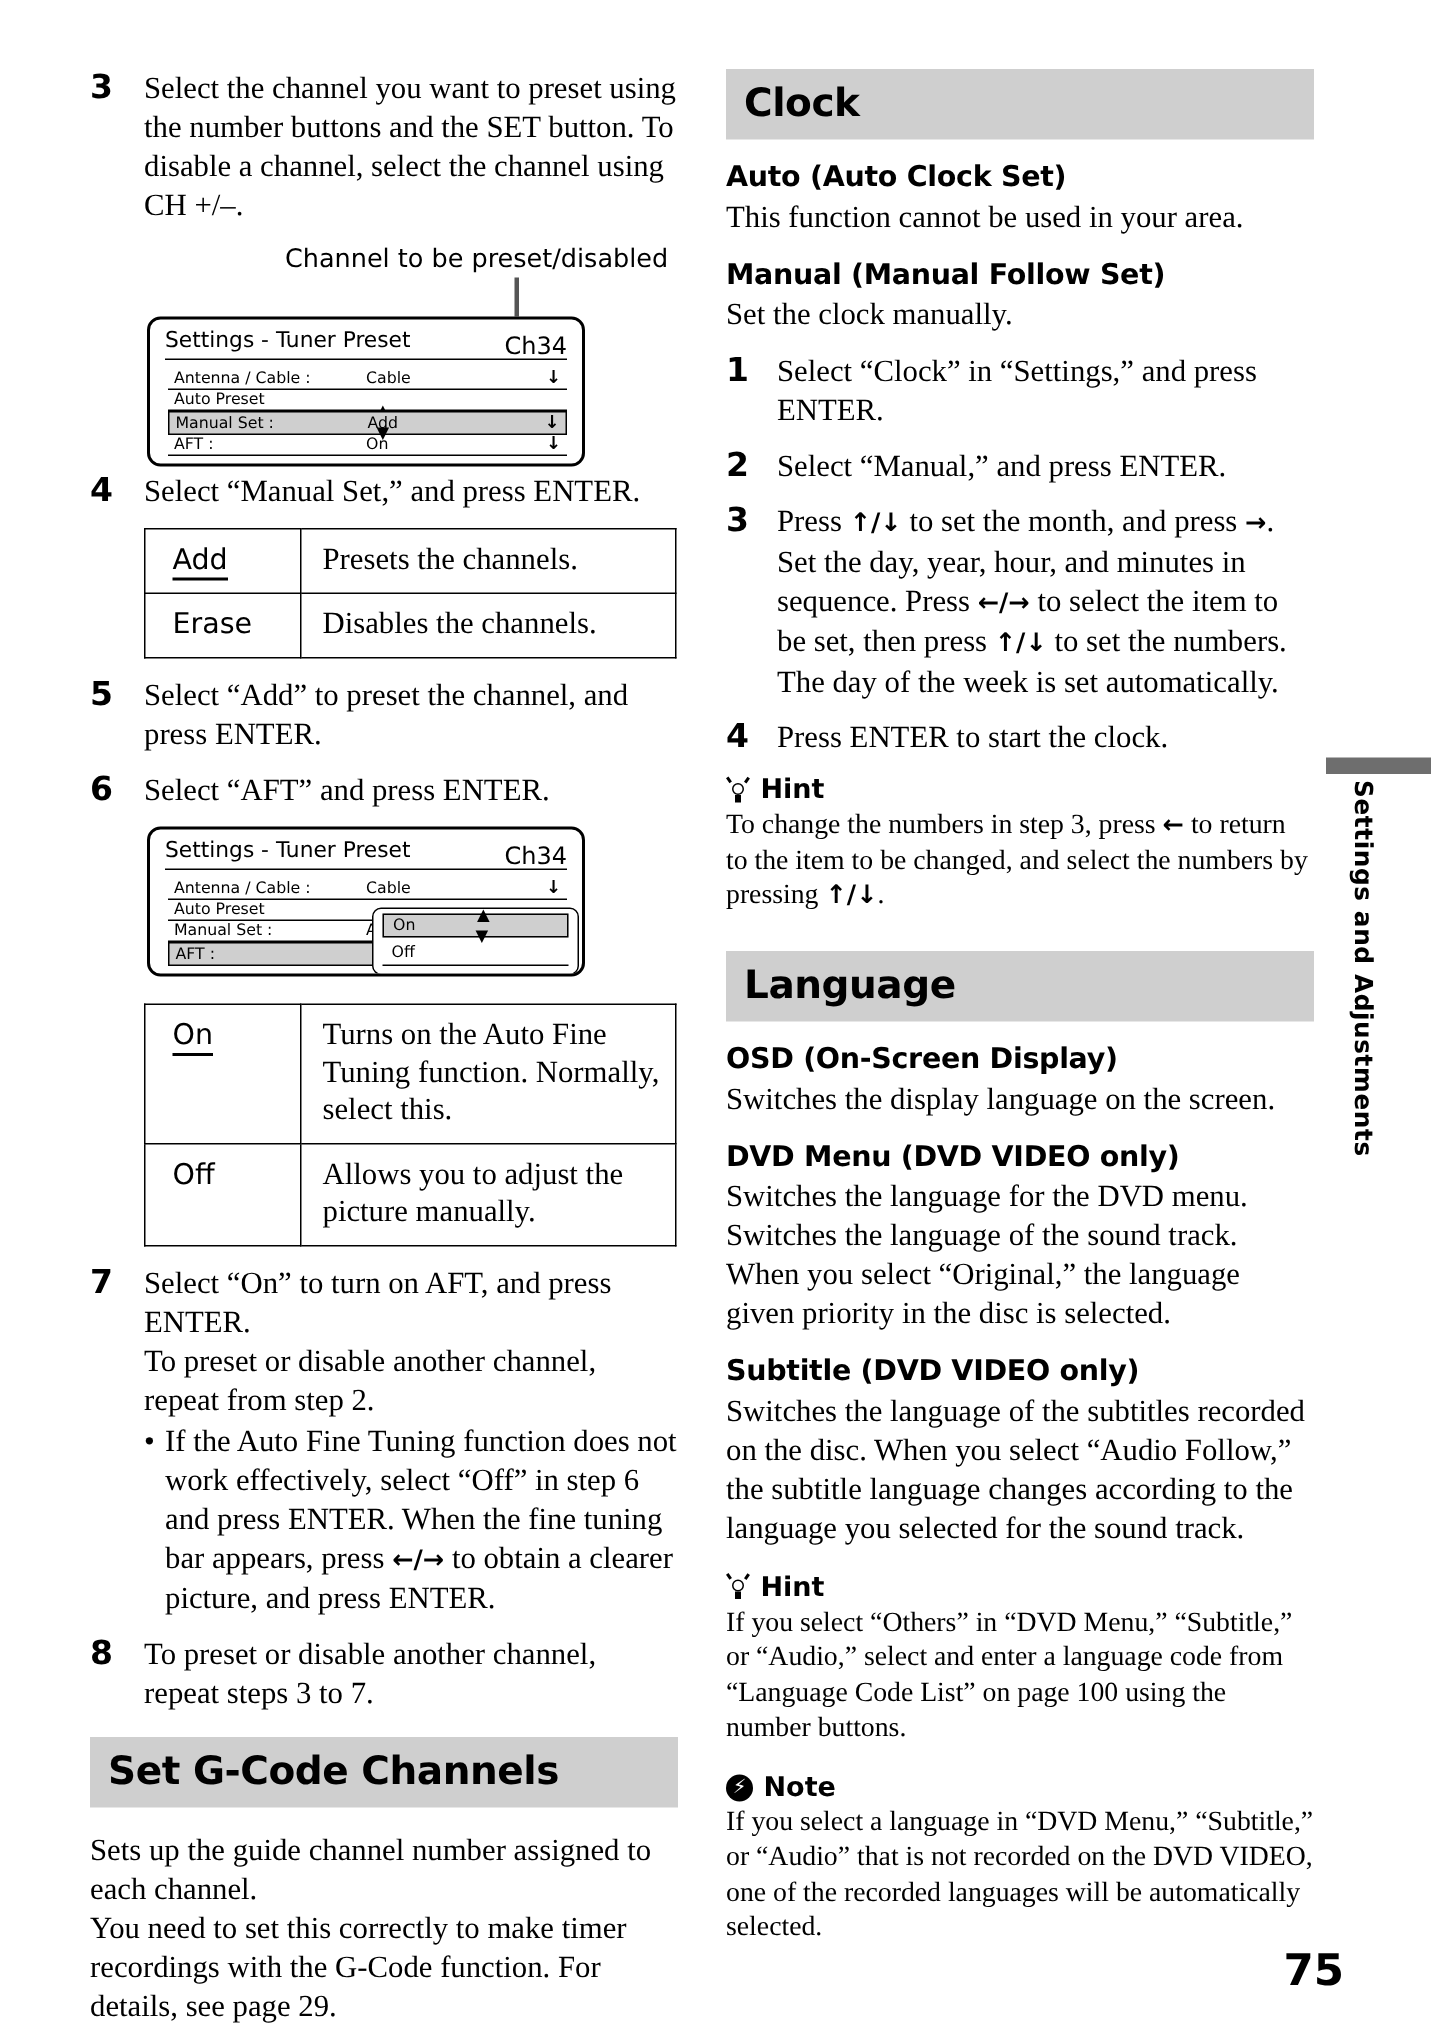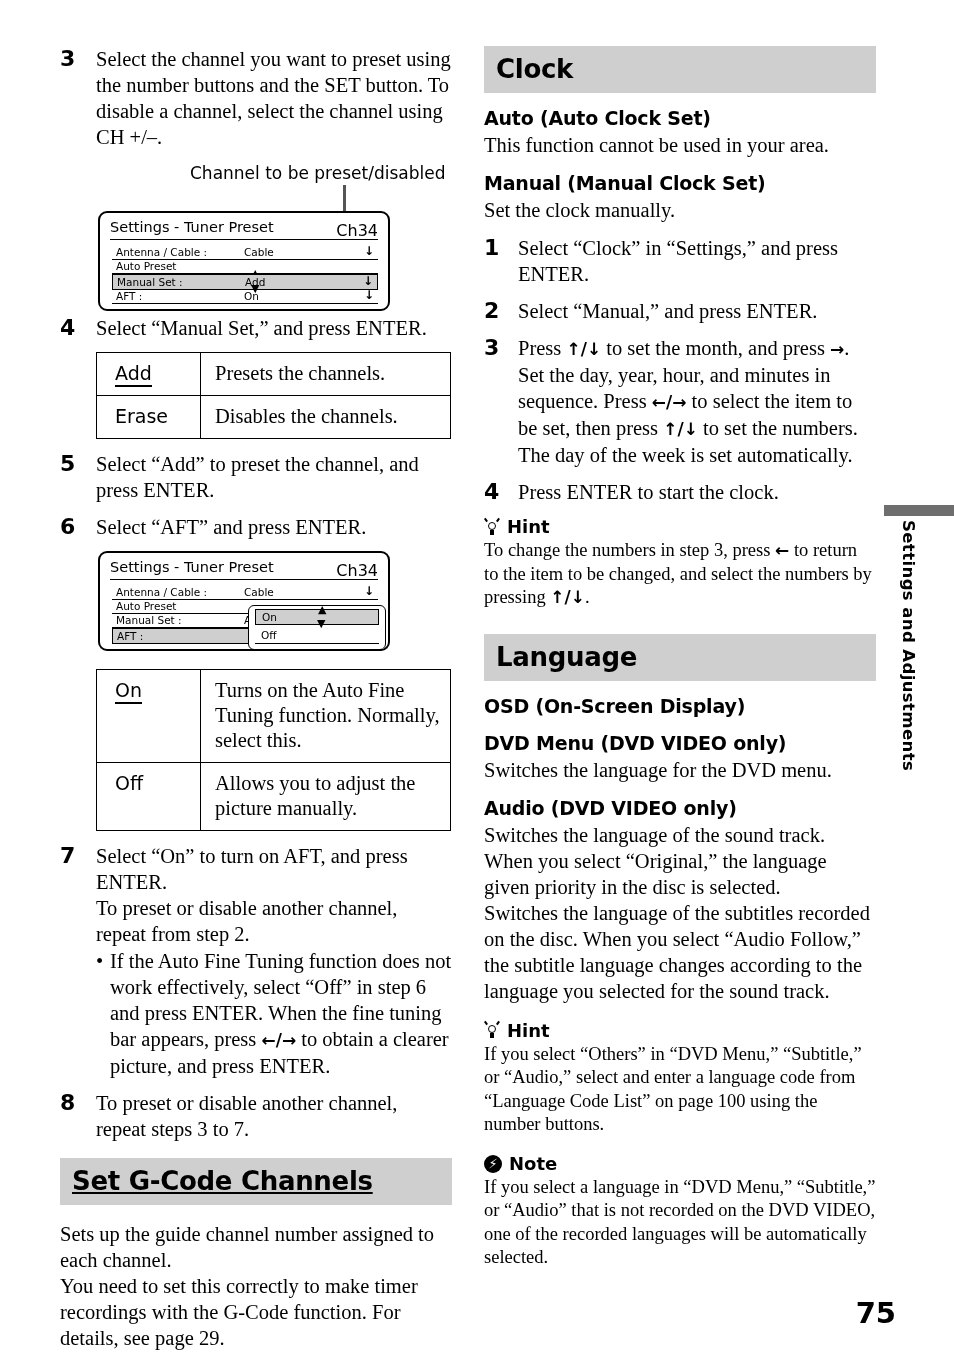--- a/index.html
+++ b/index.html
@@ -338,34 +338,34 @@
           <div class="bullet-txt"><span>If the Auto Fine Tuning function does not work effectively, select “Off” in step 6 and press ENTER. When the fine tuning bar appears, press </span><span class="arrglyph">←/→</span><span> to obtain a clearer picture, and press ENTER.</span></div>
         </div>
       </div>
     </div>
 
     <div class="step">
       <div class="step-num">8</div>
       <div class="step-body">To preset or disable another channel, repeat steps 3 to 7.</div>
     </div>
 
-    <div class="section-band" style="margin-top:16px;text-decoration:underline;">Set G-Code Channels</div>
+    <div class="section-band" style="margin-top:16px;">Set G-Code Channels</div>
     <p class="body-txt" style="margin-top:16px;">Sets up the guide channel number assigned to each channel.</p>
     <p class="body-txt">You need to set this correctly to make timer recordings with the G-Code function. For details, see page 29.</p>
 
   </div>
 
   <div class="col-right">
 
     <div class="section-band">Clock</div>
 
     <div class="subhead">Auto (Auto Clock Set)</div>
     <p class="body-txt">This function cannot be used in your area.</p>
 
-    <div class="subhead">Manual (Manual Clock Set)</div>
+    <div class="subhead">Manual (Manual Follow Set)</div>
     <p class="body-txt">Set the clock manually.</p>
 
     <div class="step rstep" style="margin-top:12px;">
       <div class="step-num">1</div>
       <div class="step-body">Select “Clock” in “Settings,” and press ENTER.</div>
     </div>
 
     <div class="step rstep">
       <div class="step-num">2</div>
       <div class="step-body">Select “Manual,” and press ENTER.</div>
@@ -390,27 +390,28 @@
             <b></b>
           </span>
         <span>Hint</span>
       </div>
       <div class="tiptext"><span>To change the numbers in step 3, press </span><span class="arrglyph">←</span><span> to return to the item to be changed, and select the numbers by pressing </span><span class="arrglyph">↑/↓</span><span>.</span></div>
     </div>
 
     <div class="section-band" style="margin-top:24px;">Language</div>
 
     <div class="subhead">OSD (On-Screen Display)</div>
+    <p class="body-txt">Switches the display language on the screen.</p>
 
     <div class="subhead">DVD Menu (DVD VIDEO only)</div>
     <p class="body-txt">Switches the language for the DVD menu.</p>
 
-    <div class="subhead">Audio (DVD VIDEO only)</div>
     <p class="body-txt">Switches the language of the sound track. When you select “Original,” the language given priority in the disc is selected.</p>
 
+    <div class="subhead">Subtitle (DVD VIDEO only)</div>
     <p class="body-txt">Switches the language of the subtitles recorded on the disc. When you select “Audio Follow,” the subtitle language changes according to the language you selected for the sound track.</p>
 
     <div class="tipblock">
       <div class="tiphead">
         <span class="bulb">
             <u></u>
             <s></s>
             <i></i>
             <b></b>
           </span>

